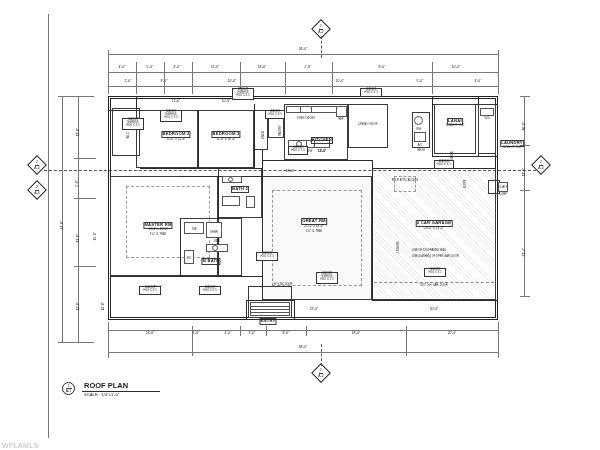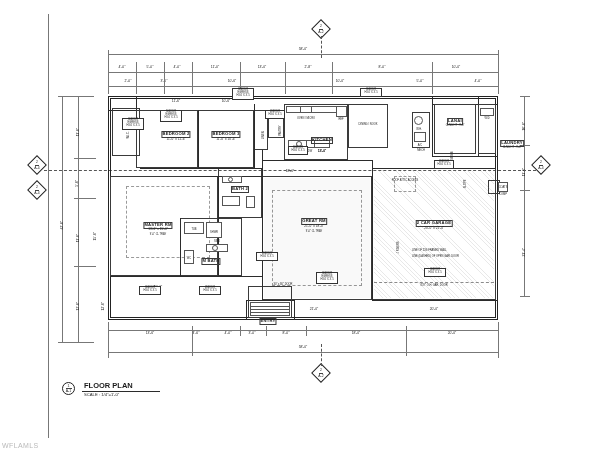--- a/index.html
+++ b/index.html
@@ -488,19 +488,19 @@
   <div class="tag" style="left:434px; top:160px; width:20px;">
     <span>2068 DR</span><br>
     <span>H3.6' X 3'.5</span>
   </div>
 
   <div id="titleblock">
     <div class="circ" style="left:0px; top:0px;">
       <span class="cv">1</span>
       <span>A-1</span>
     </div>
-    <div class="t big" style="left:22px; top:0px; font-size:7.5px;">FLOOR PLAN</div>
+    <div class="t big" style="left:22px; top:0px; font-size:7.5px;">ROOF PLAN</div>
     <div class="t" style="left:22px; top:11px; font-size:4.2px;">SCALE : 1/4"=1'-0"</div>
     <div class="hline" style="left:20px; top:9px; width:78px;"></div>
   </div>
 
   <div id="watermark">WFLAMLS</div>
 </div>
 
 </body></html>

